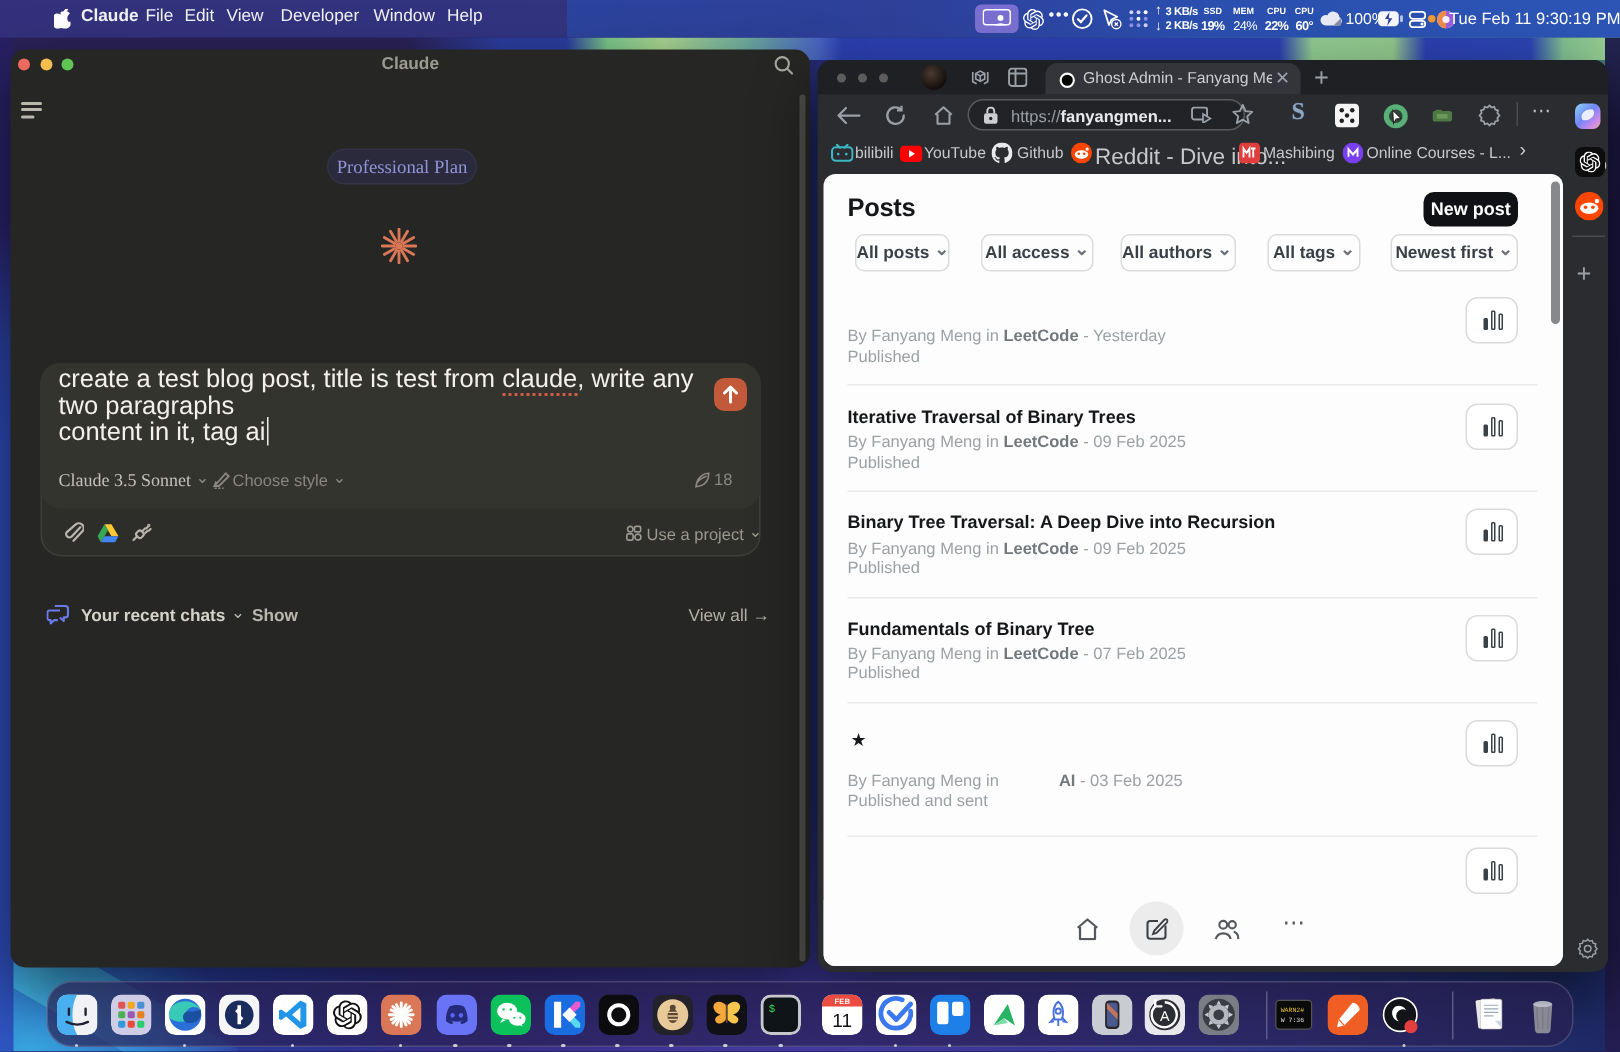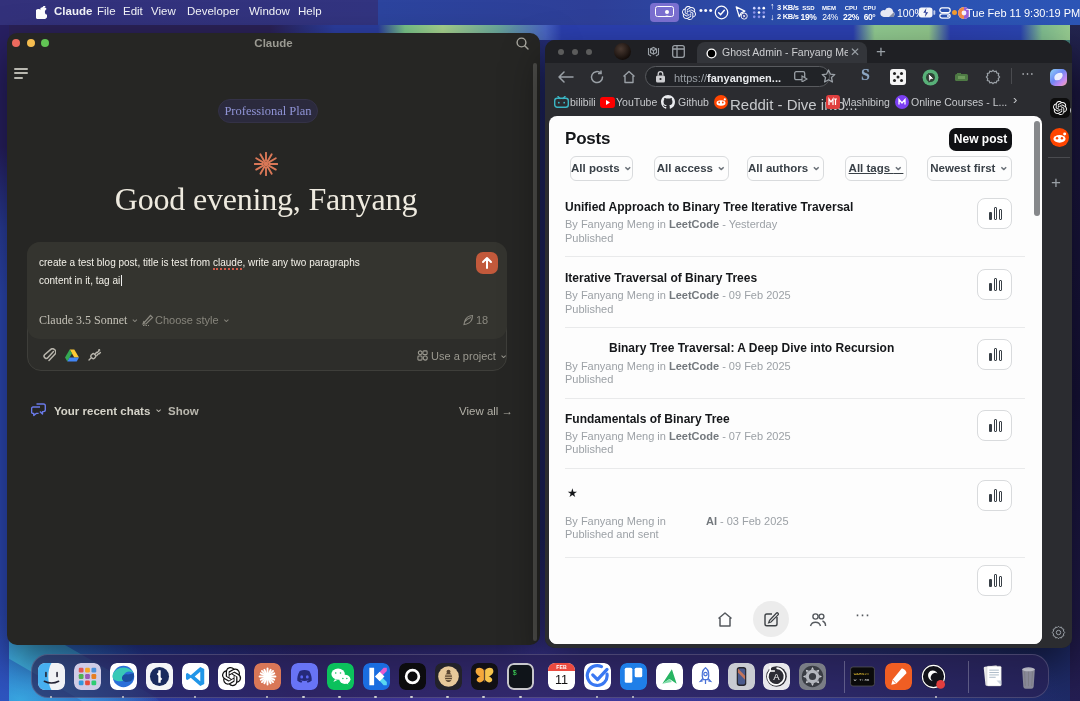--- a/index.html
+++ b/index.html
@@ -179,25 +179,24 @@
         <path d="M8.8 12.0 L0.7 12.0"></path>
         <path d="M9.2 10.4 L2.2 6.3"></path>
         <path d="M10.4 9.2 L6.3 2.2"></path>
         <path d="M12.0 8.8 L12.0 0.7"></path>
         <path d="M13.6 9.2 L17.7 2.2"></path>
         <path d="M14.8 10.4 L21.8 6.3"></path>
       </g>
       <circle cx="12" cy="12" r="2.4" fill="#d97757"></circle>
     </svg>
 
-  <div class="abs" style="left:0;top:148px;width:518px;text-align:center;color:#eeeadf;font-family:'Liberation Serif',serif;font-size:32px;letter-spacing:-0.2px;">Good evening, Fanyang</div>
 
   <div class="abs" style="left:20px;top:209px;width:480px;height:129px;border-radius:14px;background:#2d2d2a;border:1px solid #3e3e3a;"></div>
   <div class="abs" style="left:20px;top:209px;width:480px;height:97px;border-radius:13px;background:#34342f;"></div>
-  <div class="abs" style="left:32px;top:221px;width:440px;color:#f3f1e9;font-size:10px;line-height:17.5px;">create a test blog post, title is test from <span style="border-bottom:2px dotted #d05a4a;">claude</span>, write any two paragraphs<br>content in it, tag ai<span style="border-left:1.5px solid #eee;margin-left:1px;"></span></div>
+  <div class="abs" style="left:32px;top:211px;width:440px;color:#f3f1e9;font-size:17px;line-height:17.5px;">create a test blog post, title is test from <span style="border-bottom:2px dotted #d05a4a;">claude</span>, write any two paragraphs<br>content in it, tag ai<span style="border-left:1.5px solid #eee;margin-left:1px;"></span></div>
   <div class="abs" style="left:469px;top:219px;width:22px;height:22px;border-radius:7px;background:#c2593b;"></div>
   <svg class="abs" style="left:474px;top:223px;" width="12" height="14" viewBox="0 0 12 14">
       <path d="M6 12 V2 M2 6 L6 2 L10 6" fill="none" stroke="#fff" stroke-width="2" stroke-linecap="round" stroke-linejoin="round"></path>
     </svg>
 
   <div class="abs" style="left:32px;top:280px;color:#c4c1b7;font-family:'Liberation Serif',serif;font-size:12px;">Claude 3.5 Sonnet <span style="color:#8a8880;font-size:11px;position:relative;top:-2px;">⌄</span></div>
   <svg class="abs" style="left:134px;top:280px;" width="13" height="13" viewBox="0 0 13 13">
       <path d="M2 11 L9.5 2.5 L11.5 4.5 L5 11 Z M2 11 l1-3" fill="none" stroke="#8a887f" stroke-width="1.2"></path>
       <path d="M2 12.5 h6" stroke="#8a887f" stroke-width="1" stroke-dasharray="1.5 1"></path>
     </svg>
@@ -370,32 +369,31 @@
     </svg>
   <span class="abs" style="left:366px;top:56px;font-size:10.5px;color:#c7c9cc;">Online Courses - L...</span>
   <span class="abs" style="left:468px;top:52px;color:#c7c9cc;font-size:13px;">›</span>
 
   <div class="abs" style="left:4px;top:76px;width:493px;height:528px;background:#fdfdfd;border-radius:8px;overflow:hidden;">
     <div class="abs" style="left:16px;top:13px;color:#15171a;font-size:17px;font-weight:bold;letter-spacing:-0.2px;">Posts</div>
     <div class="abs" style="left:400px;top:12px;width:63px;height:23px;background:#101114;border-radius:7px;color:#fff;font-size:12px;font-weight:bold;text-align:center;line-height:23px;">New post</div>
     <div class="abs" style="left:21px;top:40px;width:63px;height:25px;border:1px solid #d9dbdd;border-radius:6px;font-size:11.5px;font-weight:bold;color:#394047;text-align:center;line-height:23px;white-space:nowrap;">All posts <span style="font-size:12px;color:#6b7178;position:relative;top:-2.5px;">⌄</span></div>
     <div class="abs" style="left:105px;top:40px;width:75px;height:25px;border:1px solid #d9dbdd;border-radius:6px;font-size:11.5px;font-weight:bold;color:#394047;text-align:center;line-height:23px;white-space:nowrap;">All access <span style="font-size:12px;color:#6b7178;position:relative;top:-2.5px;">⌄</span></div>
     <div class="abs" style="left:198px;top:40px;width:77px;height:25px;border:1px solid #d9dbdd;border-radius:6px;font-size:11.5px;font-weight:bold;color:#394047;text-align:left;line-height:23px;white-space:nowrap;">All authors <span style="font-size:12px;color:#6b7178;position:relative;top:-2.5px;">⌄</span></div>
-    <div class="abs" style="left:296px;top:40px;width:62px;height:25px;border:1px solid #d9dbdd;border-radius:6px;font-size:11.5px;font-weight:bold;color:#394047;text-align:center;line-height:23px;white-space:nowrap;text-decoration:underline;">All tags <span style="font-size:12px;color:#6b7178;position:relative;top:-2.5px;">⌄</span></div>
+    <div class="abs" style="left:296px;top:40px;width:62px;height:25px;border:1px solid #d9dbdd;border-radius:6px;font-size:11.5px;font-weight:bold;color:#394047;text-align:center;line-height:23px;white-space:nowrap;">All tags <span style="font-size:12px;color:#6b7178;position:relative;top:-2.5px;">⌄</span></div>
     <div class="abs" style="left:378px;top:40px;width:85px;height:25px;border:1px solid #d9dbdd;border-radius:6px;font-size:11.5px;font-weight:bold;color:#394047;text-align:center;line-height:23px;white-space:nowrap;">Newest first <span style="font-size:12px;color:#6b7178;position:relative;top:-2.5px;">⌄</span></div>
 
-    <div class="abs" style="left:16px;top:84px;font-size:12px;font-weight:bold;color:#15171a;white-space:nowrap;">Unified Approach to Binary Tree Iterative Traversal</div>
     <div class="abs" style="left:16px;top:102px;font-size:11px;color:#9ca1a6;white-space:nowrap;">By Fanyang Meng in <b style="color:#73787d;">LeetCode</b> - Yesterday</div>
     <div class="abs" style="left:16px;top:116px;font-size:11px;color:#9ca1a6;">Published</div>
     <div class="abs" style="left:16px;top:140px;width:460px;height:1px;background:#e9eaeb;"></div>
     <div class="abs" style="left:16px;top:155px;font-size:12px;font-weight:bold;color:#15171a;white-space:nowrap;">Iterative Traversal of Binary Trees</div>
     <div class="abs" style="left:16px;top:173px;font-size:11px;color:#9ca1a6;white-space:nowrap;">By Fanyang Meng in <b style="color:#73787d;">LeetCode</b> - 09 Feb 2025</div>
     <div class="abs" style="left:16px;top:187px;font-size:11px;color:#9ca1a6;">Published</div>
     <div class="abs" style="left:16px;top:211px;width:460px;height:1px;background:#e9eaeb;"></div>
-    <div class="abs" style="left:16px;top:225px;font-size:12px;font-weight:bold;color:#15171a;white-space:nowrap;margin-left:44px;">Binary Tree Traversal: A Deep Dive into Recursion</div>
+    <div class="abs" style="left:16px;top:225px;font-size:12px;font-weight:bold;color:#15171a;white-space:nowrap;">Binary Tree Traversal: A Deep Dive into Recursion</div>
     <div class="abs" style="left:16px;top:244px;font-size:11px;color:#9ca1a6;white-space:nowrap;">By Fanyang Meng in <b style="color:#73787d;">LeetCode</b> - 09 Feb 2025</div>
     <div class="abs" style="left:16px;top:257px;font-size:11px;color:#9ca1a6;">Published</div>
     <div class="abs" style="left:16px;top:282px;width:460px;height:1px;background:#e9eaeb;"></div>
     <div class="abs" style="left:16px;top:296px;font-size:12px;font-weight:bold;color:#15171a;white-space:nowrap;">Fundamentals of Binary Tree</div>
     <div class="abs" style="left:16px;top:314px;font-size:11px;color:#9ca1a6;white-space:nowrap;">By Fanyang Meng in <b style="color:#73787d;">LeetCode</b> - 07 Feb 2025</div>
     <div class="abs" style="left:16px;top:327px;font-size:11px;color:#9ca1a6;">Published</div>
     <div class="abs" style="left:16px;top:352px;width:460px;height:1px;background:#e9eaeb;"></div>
     <div class="abs" style="left:18px;top:370px;color:#15171a;font-size:12px;">★</div>
     <div class="abs" style="left:16px;top:399px;font-size:11px;color:#9ca1a6;white-space:nowrap;">By Fanyang Meng in <b style="color:#73787d;margin-left:37px;">AI</b> - 03 Feb 2025</div>
     <div class="abs" style="left:16px;top:412px;font-size:11px;color:#9ca1a6;">Published and sent</div>

